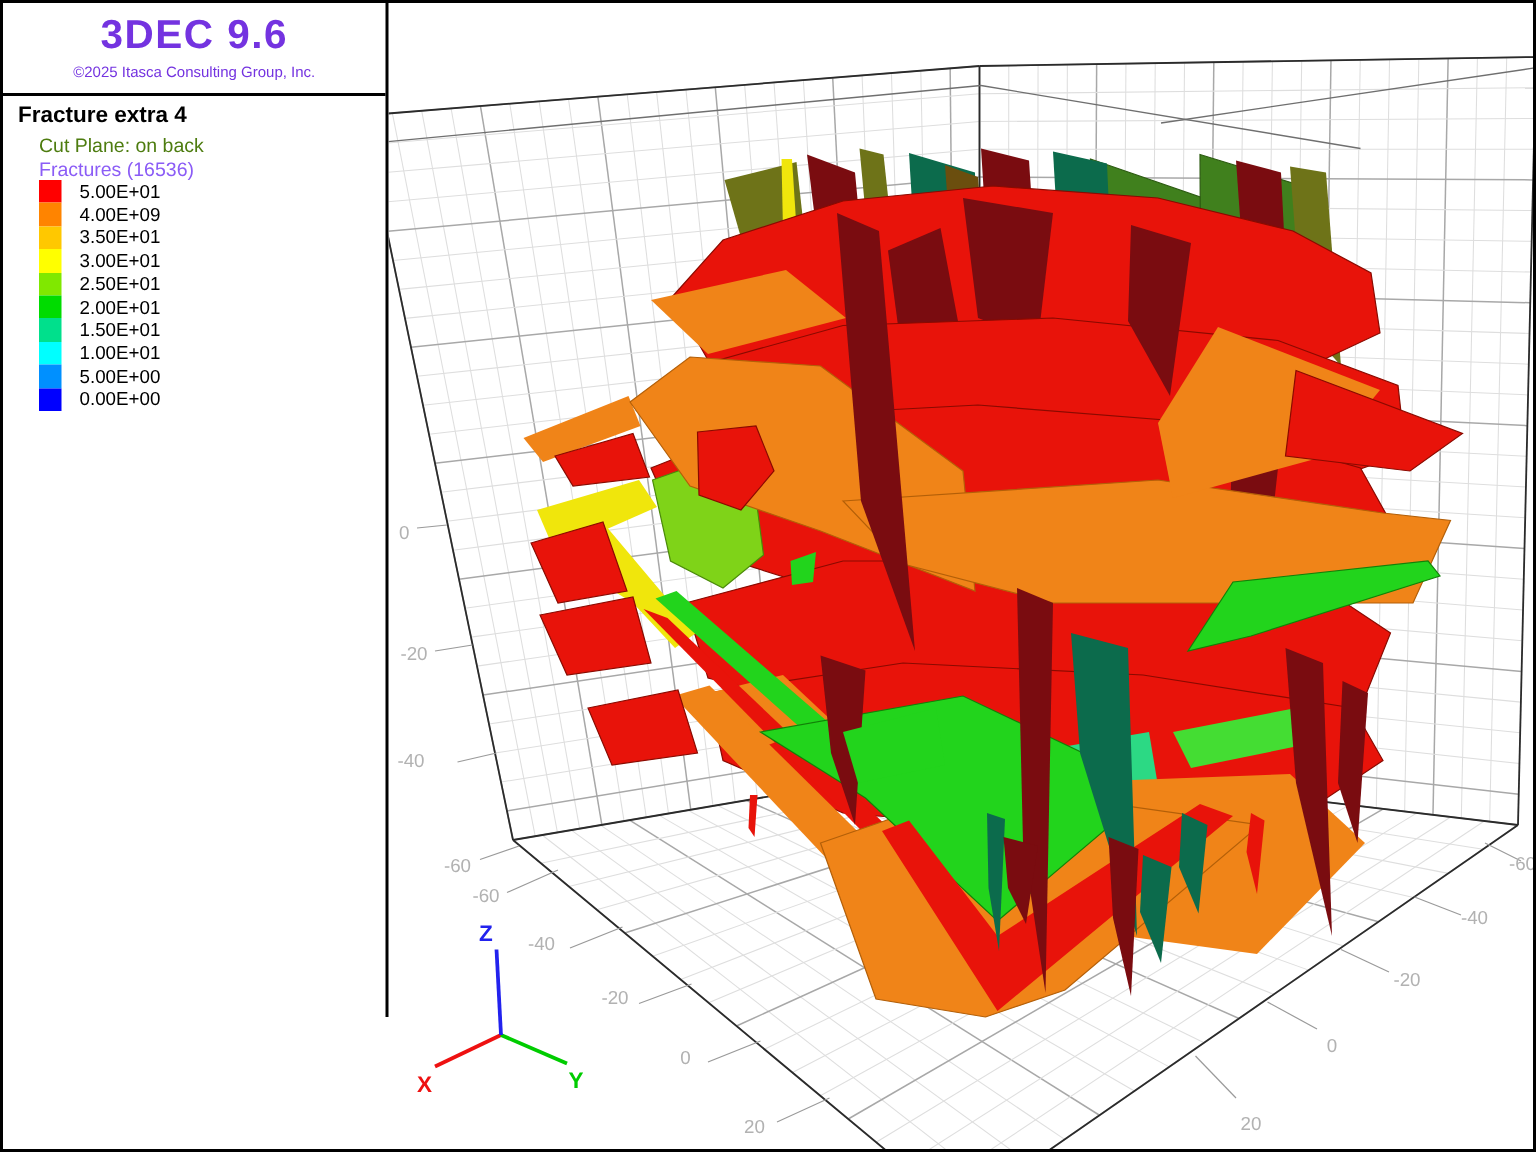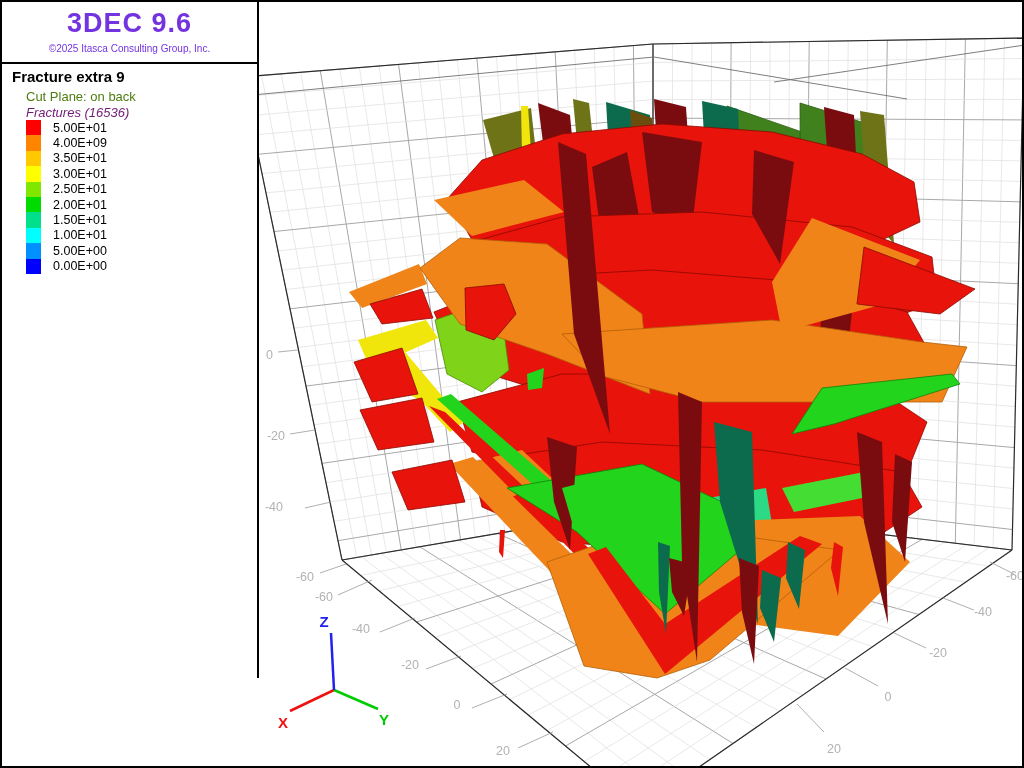--- a/index.html
+++ b/index.html
@@ -7,38 +7,38 @@
     border:2px solid #000;background:#fff;overflow:hidden;
     font-family:"Liberation Sans", sans-serif;}
   #sidebar{position:absolute;left:0;top:0;width:255px;height:676px;
     background:#fff;border-right:2px solid #000;z-index:2;}
   #header{position:absolute;left:0;top:0;width:255px;height:60px;border-bottom:2px solid #000;}
   #app-title{position:absolute;left:0;top:6px;width:100%;text-align:center;
     font-size:27px;font-weight:bold;letter-spacing:1px;}
   #copyright{position:absolute;left:0;top:41px;width:100%;text-align:center;font-size:10px;}
   #plot-item{position:absolute;left:10px;top:66px;font-size:15px;font-weight:bold;color:#000;}
   #cutplane{position:absolute;left:24px;top:87px;font-size:13px;color:#4d7c0f;}
-  #fractures{position:absolute;left:24px;top:103px;font-size:13px;color:#701a75;font-style:italic;}
+  #fractures{position:absolute;left:24px;top:103px;font-size:13px;color:#8b5cf6;}
   #legend{position:absolute;left:24px;top:118px;}
   .legend-row{display:flex;align-items:center;height:15.4px;}
   .legend-swatch{width:15px;height:15.4px;flex:0 0 15px;}
   .legend-value{padding-left:12px;font-size:12.5px;color:#000;white-space:nowrap;}
   #viewport{position:absolute;left:257px;top:2px;width:765px;height:762px;background:#fff;z-index:1;}
   svg text{font-family:"Liberation Sans", sans-serif;}
 </style>
 </head>
 <body>
 
 <div id="window">
   <div id="sidebar">
     <div id="header">
       <div id="app-title" style="color: rgb(116, 51, 224);">3DEC 9.6</div>
       <div id="copyright" style="color: rgb(116, 51, 224);">©2025 Itasca Consulting Group, Inc.</div>
     </div>
-    <div id="plot-item">Fracture extra 9</div>
+    <div id="plot-item">Fracture extra 4</div>
     <div id="cutplane">Cut Plane: on back</div>
     <div id="fractures">Fractures (16536)</div>
     <div id="legend">
         <div class="legend-row">
           <div class="legend-swatch" style="background: rgb(255, 0, 0);"></div>
           <div class="legend-value">5.00E+01</div>
         </div>
         <div class="legend-row">
           <div class="legend-swatch" style="background: rgb(255, 132, 0);"></div>
           <div class="legend-value">4.00E+09</div>

